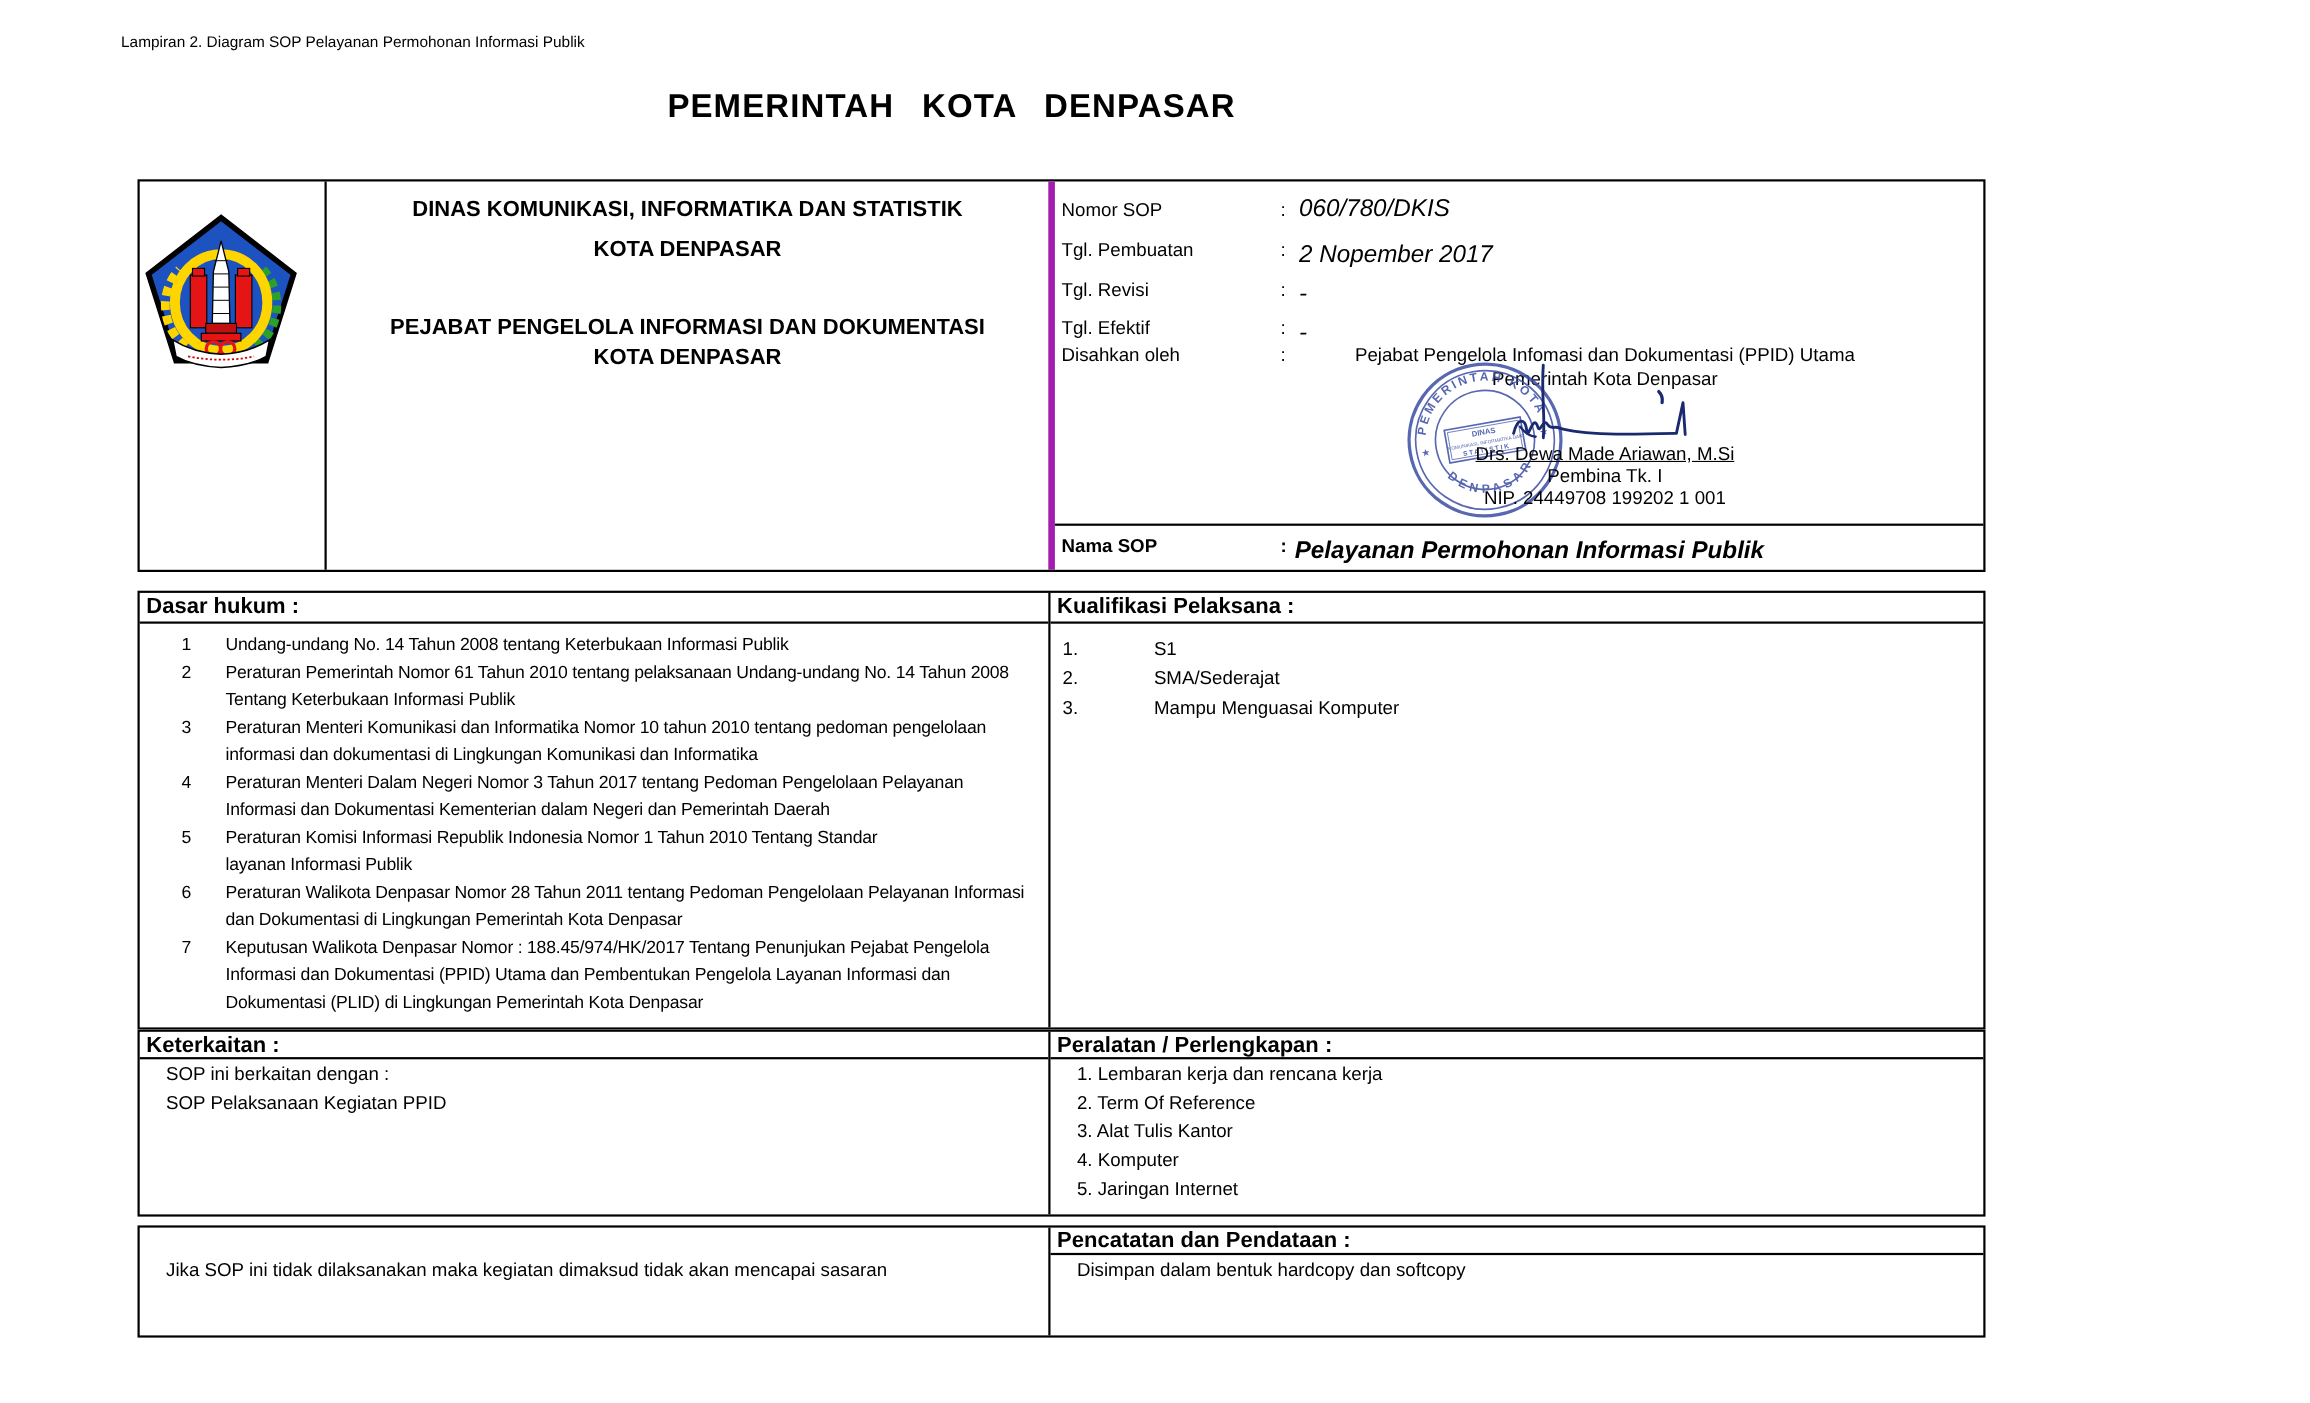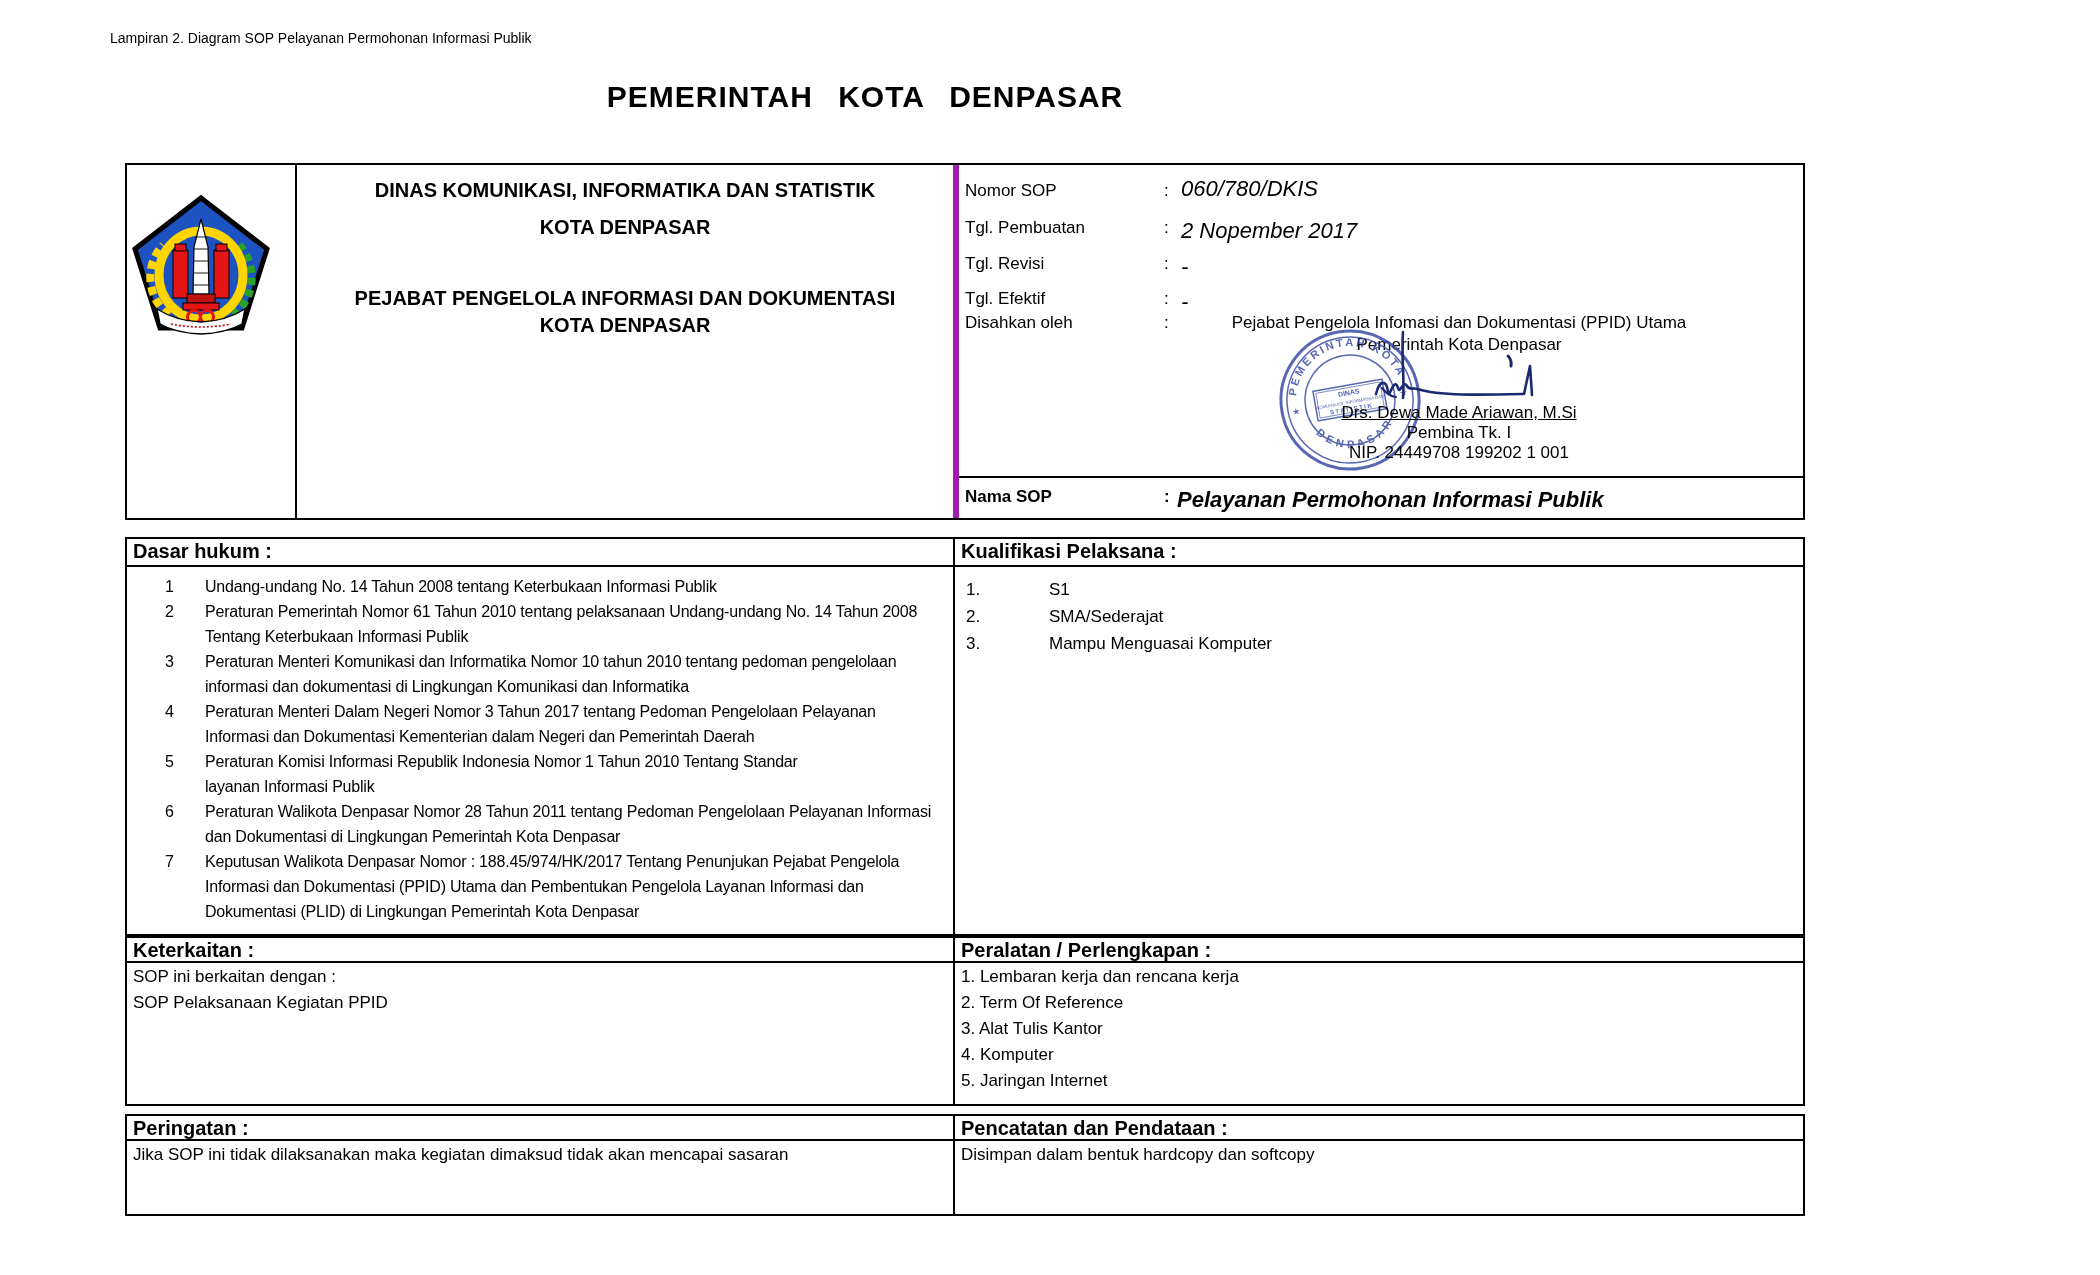--- a/index.html
+++ b/index.html
@@ -43,21 +43,21 @@
   .dh-item{position:relative;padding-left:40px;}
   .dh-num{position:absolute;left:0;top:0;}
   .dh-text{white-space:pre-line;}
   #kp-items{position:absolute;left:834px;top:37px;right:6px;font-size:17px;line-height:27px;}
   .kp-item{position:relative;padding-left:88px;}
   .kp-num{position:absolute;left:5px;top:0;}
   #keterkaitan-table{left:125px;top:936px;width:1676px;height:166px;}
   #peringatan-table{left:125px;top:1114px;width:1676px;height:98px;}
   .half-left{left:0;width:820px;}
   .half-right{left:828px;right:0;}
-  .sec-body{position:absolute;font-size:17px;line-height:26px;white-space:pre-line;padding-left:6px;}
+  .sec-body{position:absolute;font-size:17px;line-height:26px;white-space:pre-line;padding-left:24px;}
 </style>
 </head>
 <body>
 
 <div class="abs" id="lampiran">Lampiran 2. Diagram SOP Pelayanan Permohonan Informasi Publik</div>
 <div class="abs" id="main-title">PEMERINTAH KOTA DENPASAR</div>
 
 <div class="tbl" id="header-table">
 
   <div id="logo-cell">
@@ -229,17 +229,16 @@
 SOP Pelaksanaan Kegiatan PPID</div>
   <div class="sec-body half-right" style="top:26px;">1. Lembaran kerja dan rencana kerja
 2. Term Of Reference
 3. Alat Tulis Kantor
 4. Komputer
 5. Jaringan Internet</div>
 </div>
 
 <div class="tbl" id="peringatan-table">
   <div class="vdiv"></div>
-  <div class="sec-head half-left">Peringatan :</div>
   <div class="sec-head half-right">Pencatatan dan Pendataan :</div>
   <div class="sec-body half-right" style="top:26px;">Disimpan dalam bentuk hardcopy dan softcopy</div>
   <div class="sec-body half-left" style="top:26px;">Jika SOP ini tidak dilaksanakan maka kegiatan dimaksud tidak akan mencapai sasaran</div>
 </div>
 
 </body></html>

